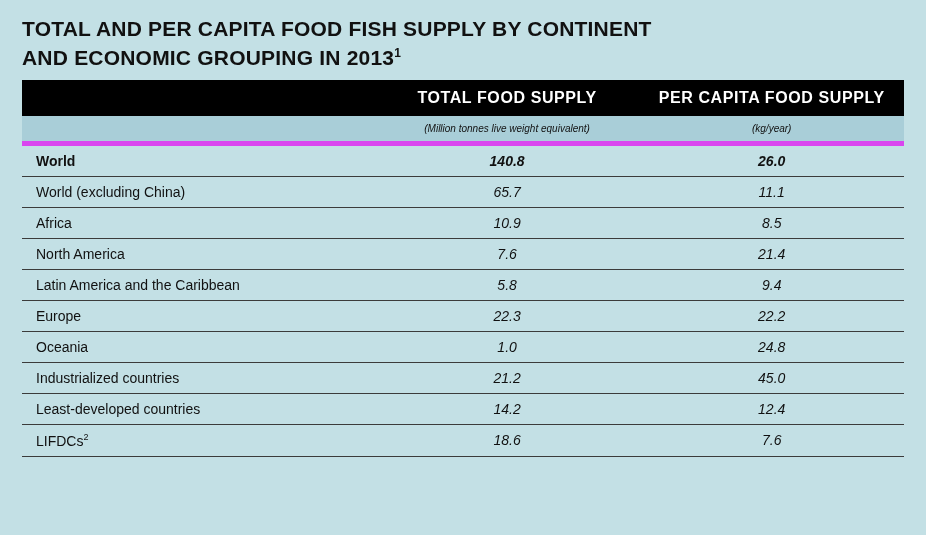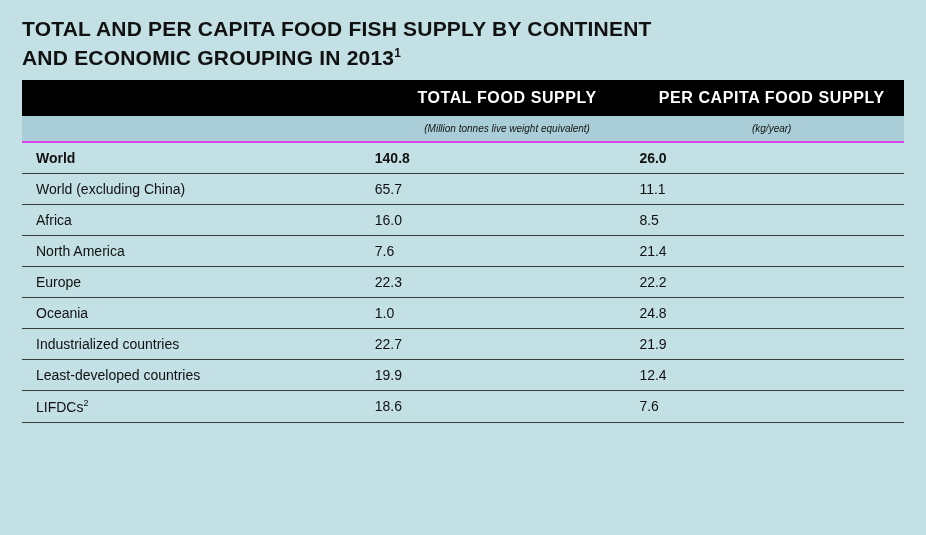--- a/index.html
+++ b/index.html
@@ -71,28 +71,29 @@
   }
 
   tbody td {
     font-size: 14px;
     padding: 7px 0 7px 0;
     border-bottom: 1px solid #3b3b3b;
     color: #111;
     background: transparent;
   }
   tbody tr:first-child td {
-    border-top: 2px solid #d946ef;
+    border-top: 5px solid #d946ef;
   }
   tbody td.label {
     text-align: left;
     padding-left: 14px;
   }
   tbody td.num {
-    text-align: left;
+    text-align: center;
+    font-style: italic;
   }
   tbody tr.bold td {
     font-weight: bold;
   }
   tbody td sup {
     font-size: 9px;
     vertical-align: super;
   }
 </style>
 </head>
@@ -129,46 +130,51 @@
           <td class="num">140.8</td>
           <td class="num">26.0</td>
         </tr>
         <tr class="">
           <td class="label">World (excluding China)</td>
           <td class="num">65.7</td>
           <td class="num">11.1</td>
         </tr>
         <tr class="">
           <td class="label">Africa</td>
-          <td class="num">16.0</td>
+          <td class="num">10.9</td>
           <td class="num">8.5</td>
         </tr>
         <tr class="">
           <td class="label">North America</td>
           <td class="num">7.6</td>
           <td class="num">21.4</td>
+        </tr>
+        <tr class="">
+          <td class="label">Latin America and the Caribbean</td>
+          <td class="num">5.8</td>
+          <td class="num">9.4</td>
         </tr>
         <tr class="">
           <td class="label">Europe</td>
           <td class="num">22.3</td>
           <td class="num">22.2</td>
         </tr>
         <tr class="">
           <td class="label">Oceania</td>
           <td class="num">1.0</td>
           <td class="num">24.8</td>
         </tr>
         <tr class="">
           <td class="label">Industrialized countries</td>
-          <td class="num">22.7</td>
-          <td class="num">21.9</td>
+          <td class="num">21.2</td>
+          <td class="num">45.0</td>
         </tr>
         <tr class="">
           <td class="label">Least-developed countries</td>
-          <td class="num">19.9</td>
+          <td class="num">14.2</td>
           <td class="num">12.4</td>
         </tr>
         <tr class="">
           <td class="label">LIFDCs<sup>2</sup></td>
           <td class="num">18.6</td>
           <td class="num">7.6</td>
         </tr>
       </tbody>
   </table>
 

